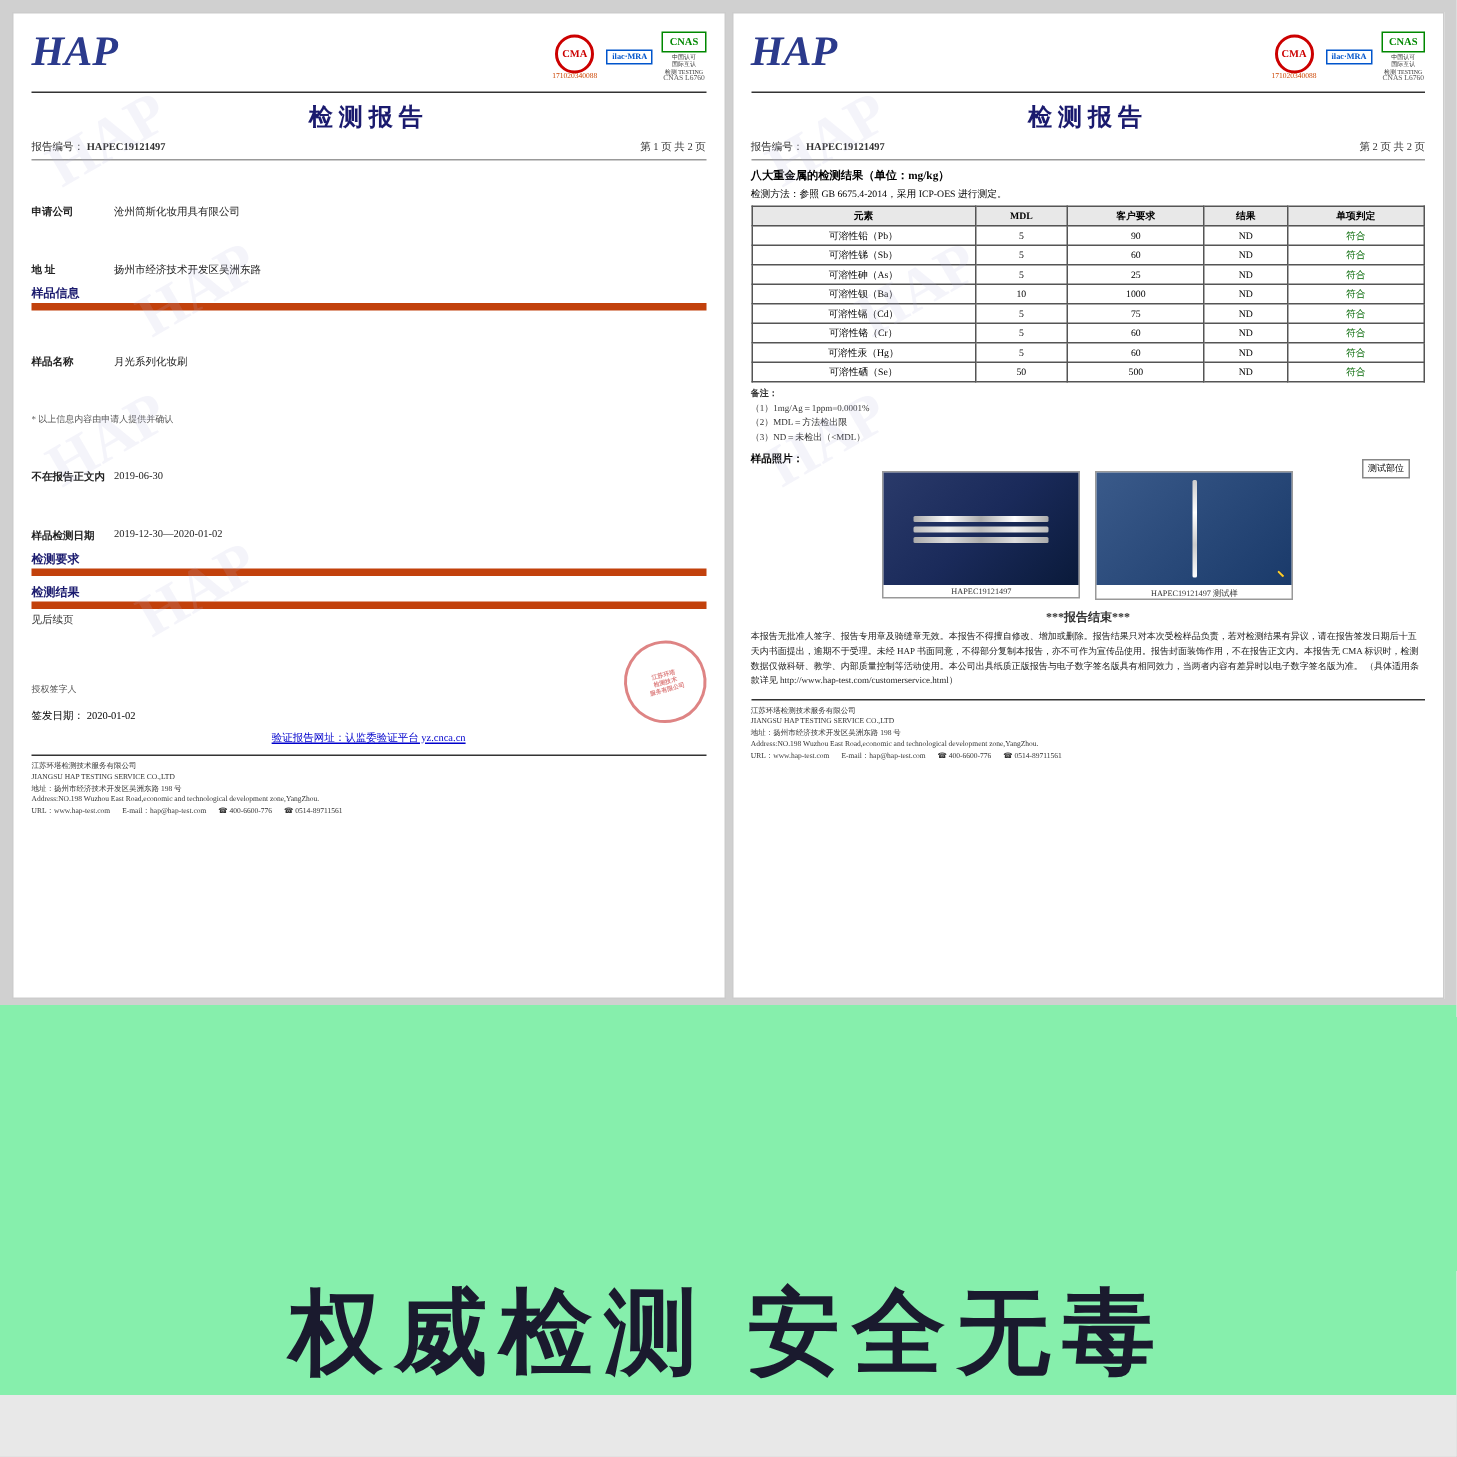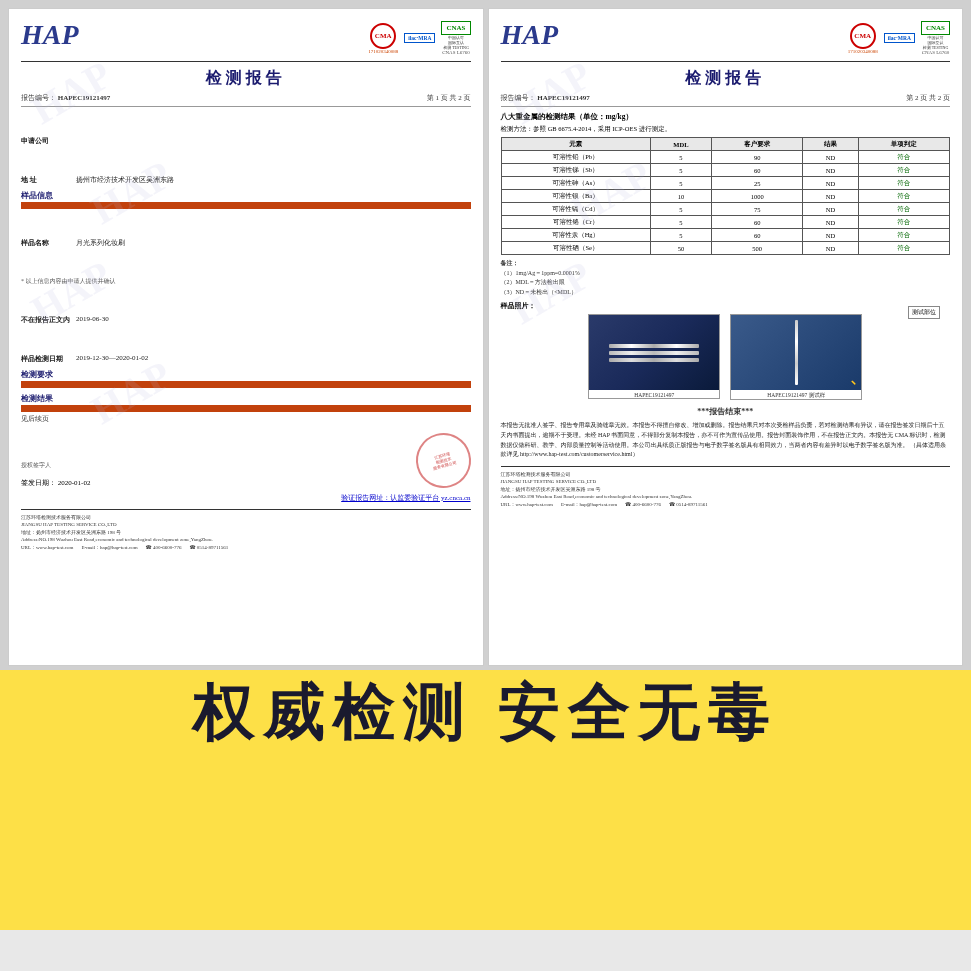--- a/index.html
+++ b/index.html
@@ -99,21 +99,21 @@
     }
 
     .info-value {
       flex: 1;
     }
 
     .section-title {
       font-size: 8px;
       font-weight: bold;
       color: #1a1a6e;
-      border-bottom: 7px solid #c2410c;
+      border-bottom: 5px solid #c2410c;
       margin: 5px 0 3px 0;
       padding-bottom: 1px;
     }
 
     .subsection-value {
       font-size: 7px;
       color: #333;
       line-height: 1.4;
     }
 
@@ -158,21 +158,21 @@
       font-size: 5px;
       text-align: center;
       transform: rotate(-15deg);
       font-weight: bold;
     }
 
     .verify-link {
       color: #0000cc;
       font-size: 7px;
       text-decoration: underline;
-      text-align: right;
+      text-align: center;
       display: block;
       margin-top: 5px;
     }
 
     .footer-company {
       border-top: 1px solid #333;
       margin-top: 6px;
       padding-top: 4px;
       font-size: 5px;
       color: #333;
@@ -209,23 +209,23 @@
       text-align: center;
       font-weight: bold;
       font-size: 8px;
       margin: 6px 0 4px 0;
       color: #333;
     }
 
     .bottom-text-area {
       width: 100%;
       height: 260px;
-      background: #fde047;
-      display: flex;
-      align-items: flex-start;
+      background: #86efac;
+      display: flex;
+      align-items: flex-end;
       justify-content: center;
     }
 
     .bottom-headline {
       font-size: 62px;
       font-weight: 900;
       color: #1a1a2e;
       letter-spacing: 8px;
       font-family: 'SimHei', 'STHeiti', sans-serif;
     }
@@ -292,20 +292,21 @@
         <span>
           <span>报告编号：</span>
           <strong>HAPEC19121497</strong>
         </span>
         <span>第 1 页 共 2 页</span>
       </div>
 
       <div class="info-section">
         <div class="info-row">
           <span class="info-label">申请公司</span>
+          <span class="info-value">沧州简斯化妆用具有限公司</span>
         </div>
         <div class="info-row">
           <span class="info-label">地    址</span>
           <span class="info-value">扬州市经济技术开发区吴洲东路</span>
         </div>
       </div>
 
       <div class="section-title">样品信息</div>
       <div class="info-section">
         <div class="info-row">

